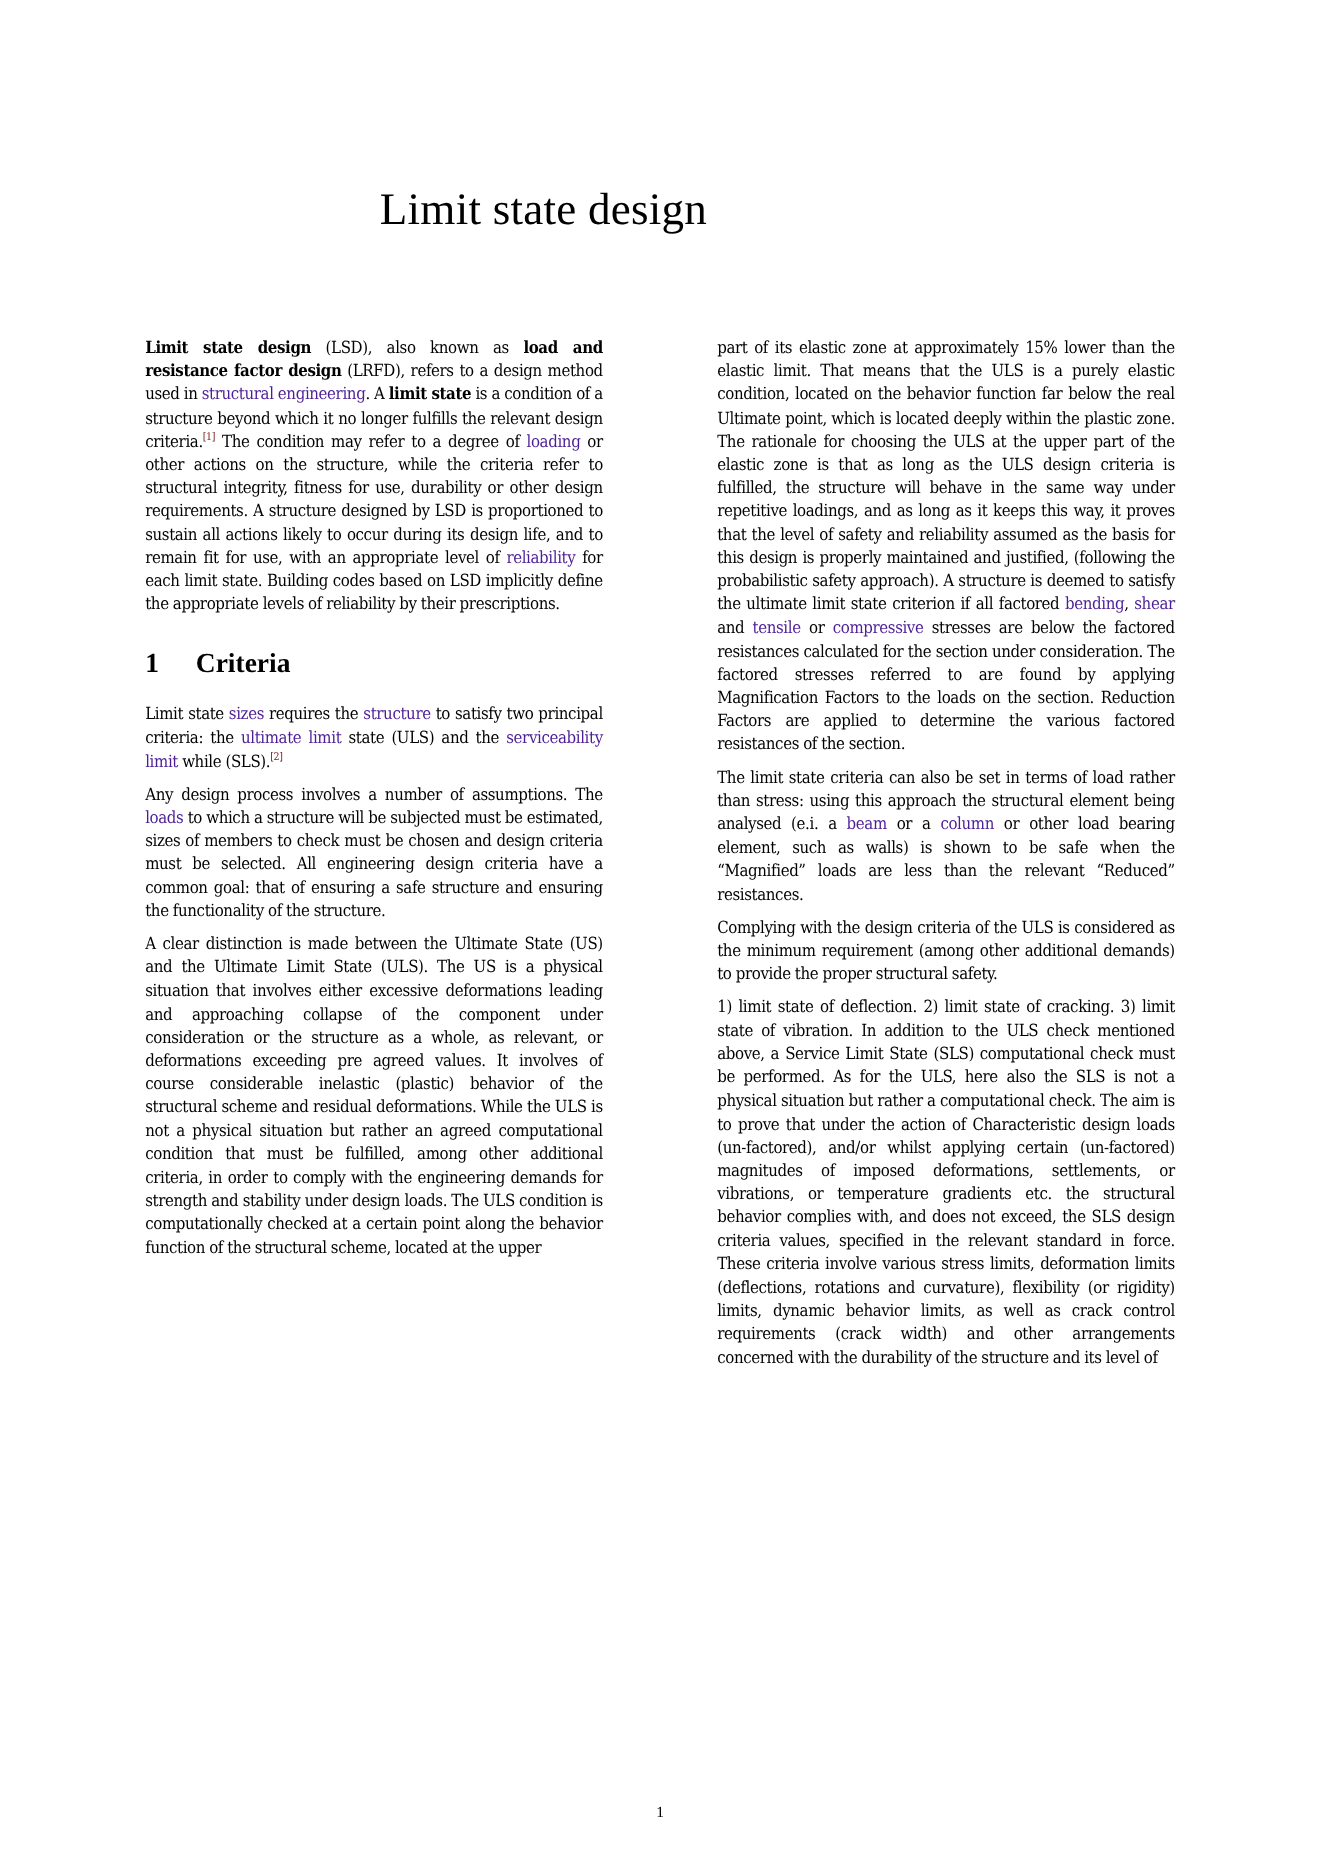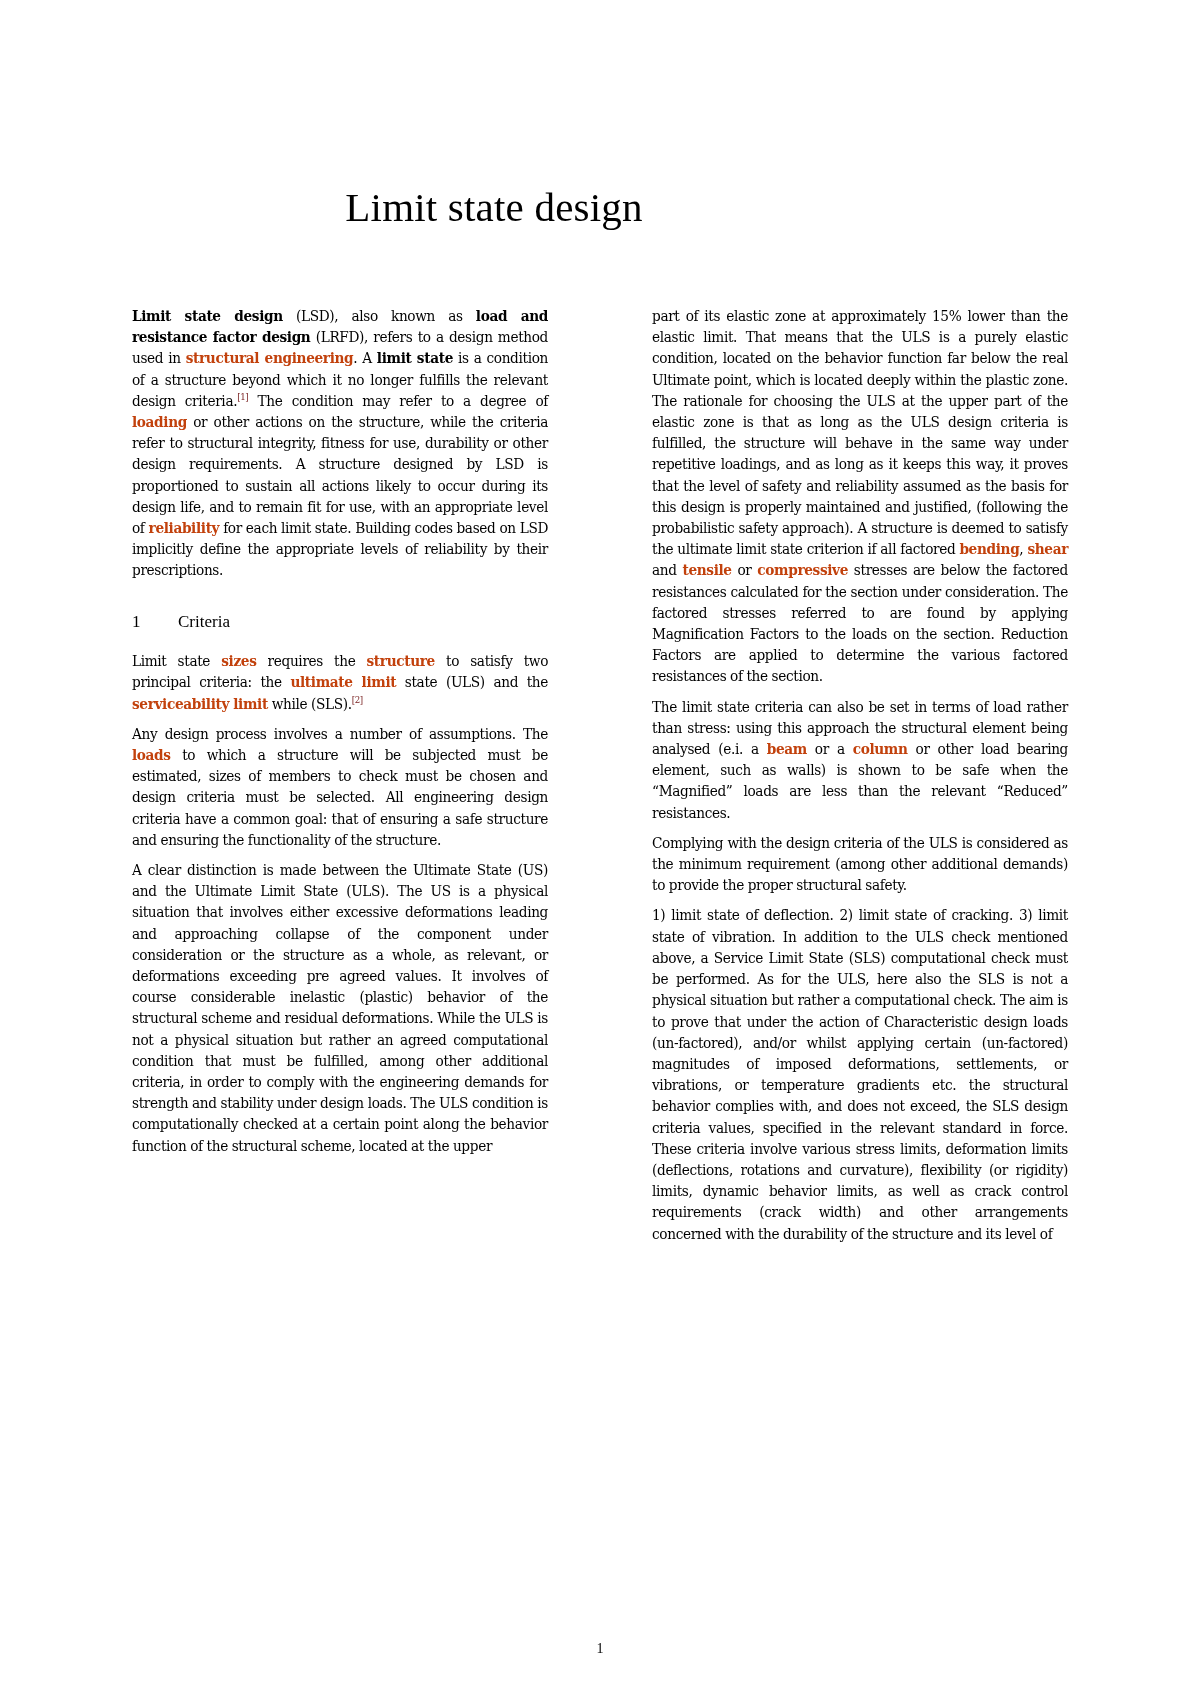--- a/index.html
+++ b/index.html
@@ -13,21 +13,21 @@
     font-family: "Liberation Serif", "DejaVu Serif", serif;
     color: #000000;
     position: relative;
     overflow: hidden;
   }
   .page {
     width: 988px;
     height: 1696px;
     position: relative;
     box-sizing: border-box;
-    padding: 17px;
+    padding: 0;
   }
   .doc-title {
     text-align: center;
     font-size: 41px;
     font-weight: normal;
     font-family: "Liberation Serif", "DejaVu Serif", serif;
     letter-spacing: 0.2px;
     margin: 0;
     padding-top: 168px;
     line-height: 1.1;
@@ -51,34 +51,33 @@
     line-height: 21.2px;
     text-align: justify;
     text-justify: inter-word;
     hyphens: none;
     font-family: "DejaVu Serif", "Liberation Serif", serif;
     font-stretch: condensed;
     letter-spacing: -0.35px;
     word-spacing: -0.2px;
   }
   h2.section {
-    font-size: 17px;
-    font-weight: normal;
+    font-size: 25px;
+    font-weight: bold;
     font-family: "Liberation Serif", "DejaVu Serif", serif;
     margin: 30px 0 20px 0;
     line-height: 1.15;
     letter-spacing: 0px;
   }
   h2.section .num {
     display: inline-block;
     width: 46px;
   }
   .lnk {
-    color: #c2410c;
-    font-weight: bold;
+    color: #4c1d95;
   }
   b, strong { font-weight: bold; }
   sup.ref {
     font-size: 9.6px;
     vertical-align: super;
     line-height: 0;
     color: #7a2222;
   }
   .page-number {
     position: absolute;

